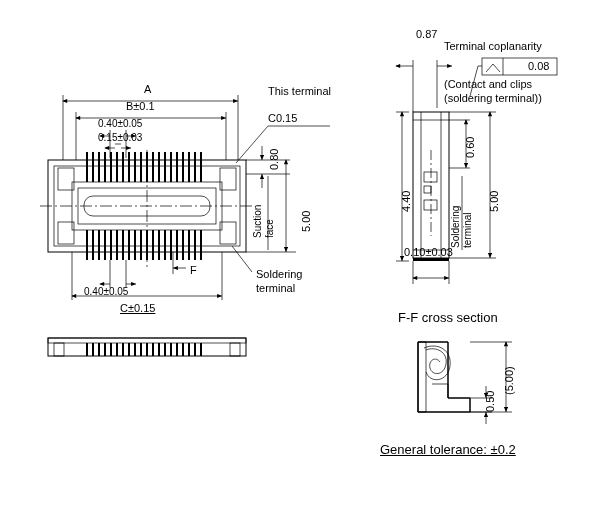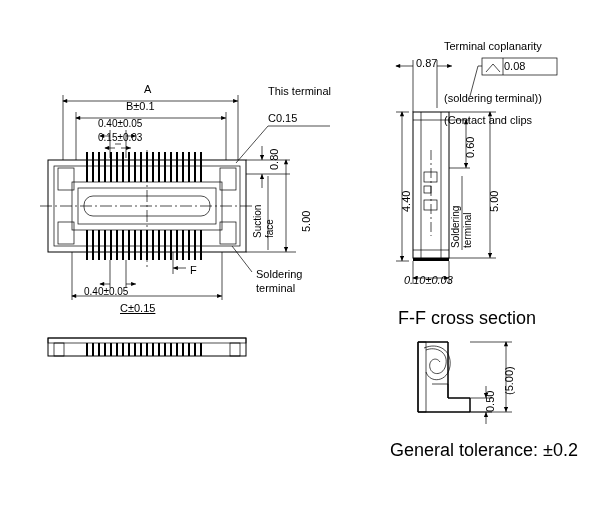--- a/index.html
+++ b/index.html
@@ -7,21 +7,21 @@
     width:605px;height:514px;
     background:#ffffff;
     font-family:"Liberation Sans", sans-serif;
     color:#000;
     position:relative;
     overflow:hidden;
   }
   .stage{position:absolute;left:0;top:0;width:605px;height:514px;}
   .lbl{position:absolute;font-size:11px;line-height:12px;white-space:nowrap;color:#000;}
   .lbl.sm{font-size:10px;}
-  .lbl.lg{font-size:18px;}
+  .lbl.lg{font-size:13px;}
   .rot{transform-origin:0 0;transform:rotate(-90deg);}
   svg{position:absolute;left:0;top:0;}
   .ln{stroke:#000;fill:none;}
   .thin{stroke-width:0.7;}
   .med{stroke-width:1;}
   .fillblk{fill:#000;stroke:none;}
 </style>
 </head>
 <body>
 
@@ -305,32 +305,32 @@
   <div class="lbl rot sm" style="left:264px;top:238px;">face</div>
 
   <div class="lbl" style="left:190px;top:264px;">F</div>
 
   <div class="lbl" style="left:256px;top:268px;">Soldering</div>
   <div class="lbl" style="left:256px;top:282px;">terminal</div>
 
   <div class="lbl sm" style="left:84px;top:286px;">0.40±0.05</div>
   <div class="lbl" style="left:120px;top:302px;text-decoration:underline;">C±0.15</div>
 
-  <div class="lbl" style="left:372px;top:57px;padding-left:44px;">0.87</div>
+  <div class="lbl" style="left:372px;top:28px;padding-left:44px;">0.87</div>
   <div class="lbl" style="left:444px;top:40px;">Terminal coplanarity</div>
-  <div class="lbl" style="left:504px;top:60px;">0.08</div>
-  <div class="lbl" style="left:444px;top:78px;margin-top:36px;">(Contact and clips</div>
+  <div class="lbl" style="left:528px;top:60px;">0.08</div>
+  <div class="lbl" style="left:444px;top:78px;">(Contact and clips</div>
   <div class="lbl" style="left:444px;top:92px;">(soldering terminal))</div>
 
   <div class="lbl rot" style="left:400px;top:212px;">4.40</div>
   <div class="lbl rot" style="left:464px;top:158px;">0.60</div>
   <div class="lbl rot" style="left:488px;top:212px;">5.00</div>
   <div class="lbl rot sm" style="left:450px;top:248px;">Soldering</div>
   <div class="lbl rot sm" style="left:462px;top:248px;">terminal</div>
-  <div class="lbl" style="left:404px;top:274px;font-style:italic;">0.10±0.03</div>
+  <div class="lbl" style="left:404px;top:246px;">0.10±0.03</div>
 
   <div class="lbl lg" style="left:398px;top:312px;">F-F cross section</div>
   <div class="lbl rot" style="left:503px;top:395px;">(5.00)</div>
   <div class="lbl rot" style="left:484px;top:412px;">0.50</div>
 
-  <div class="lbl lg" style="left:390px;top:444px;">General tolerance: ±0.2</div>
+  <div class="lbl lg" style="left:380px;top:444px;text-decoration:underline;">General tolerance: ±0.2</div>
 
 </div>
 
 </body></html>

